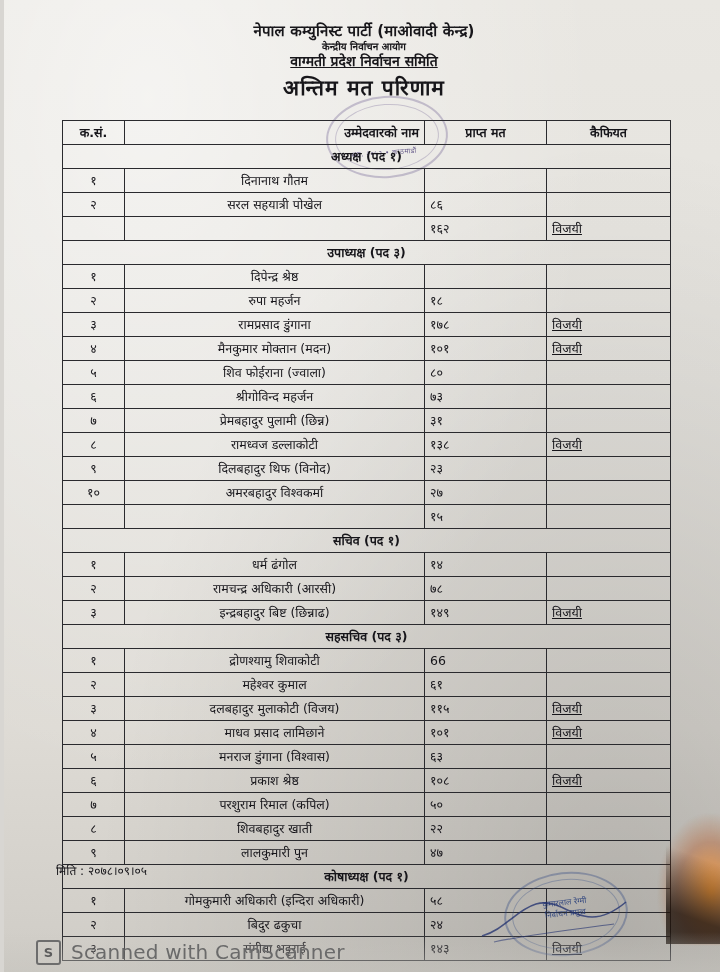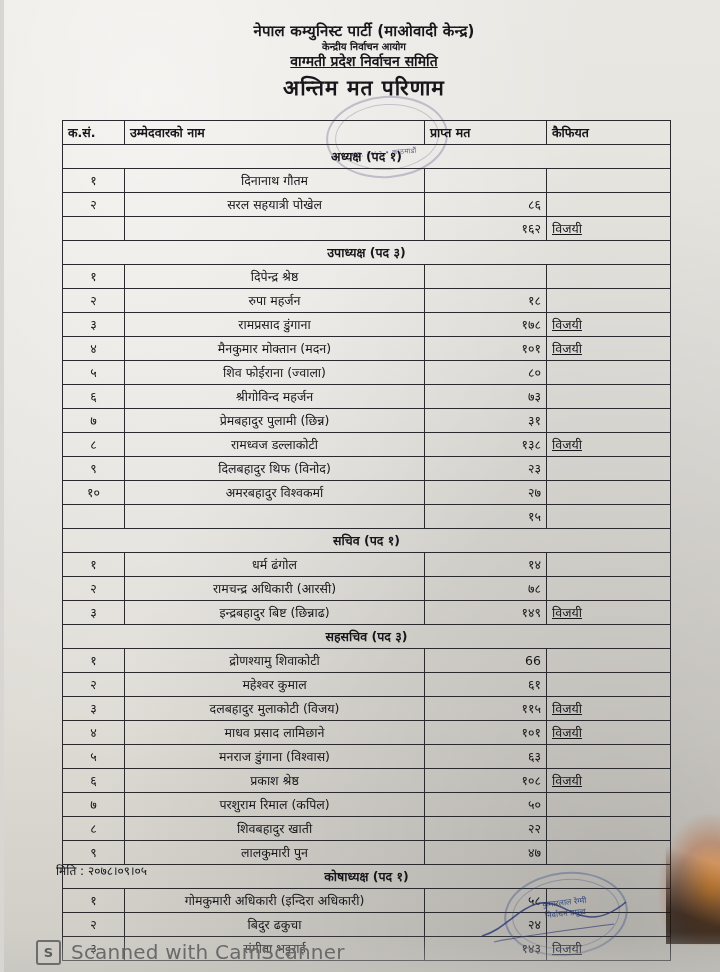--- a/index.html
+++ b/index.html
@@ -98,25 +98,25 @@
     font-size: 12.5px;
     height: 21px;
     vertical-align: middle;
     background: transparent;
   }
   col.c-sn { width: 62px; }
   col.c-name { width: 300px; }
   col.c-votes { width: 122px; }
   col.c-remark { width: 124px; }
 
-  th.h { font-weight: 700; text-align: left; font-size: 12.5px; height: 40px; }
-  th.h-name { text-align: left; margin-top: 36px; }
+  th.h { font-weight: 700; text-align: center; font-size: 12.5px; height: 40px; }
+  th.h-name { text-align: right; margin-top: 36px; }
   td.sn { text-align: center; font-size: 12px; }
   td.nm { text-align: center; padding-left: 7px; }
-  td.vt { text-align: right; padding-left: 10px; font-size: 12px; }
+  td.vt { text-align: left; padding-left: 10px; font-size: 12px; }
   td.rm { text-align: left; padding-left: 8px; font-size: 12px; text-decoration: underline; }
   tr.section td {
     text-align: center;
     font-weight: 700;
     font-size: 12.5px;
   }
   
   #doc-date {
     position: absolute;
     left: 52px;

